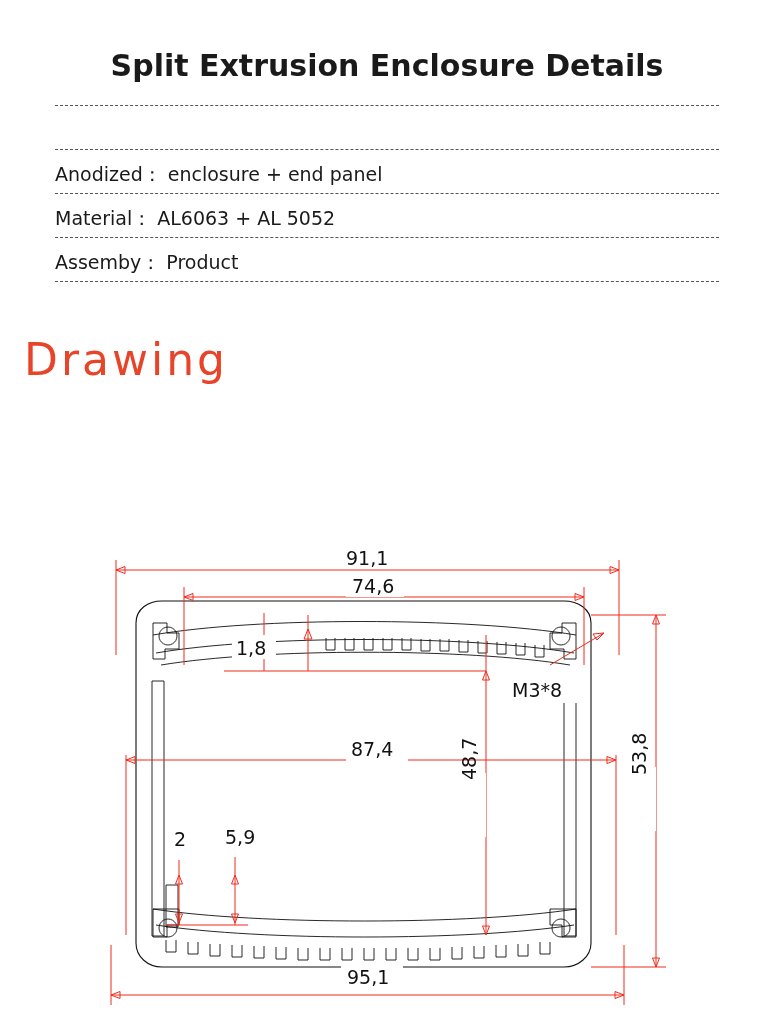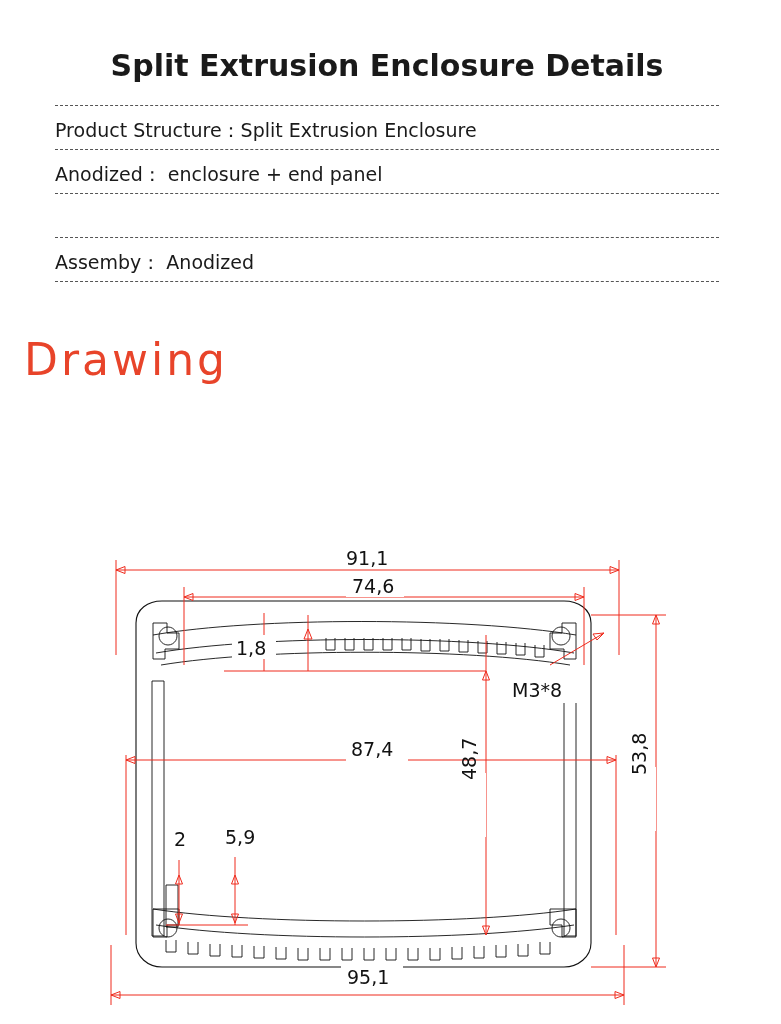--- a/index.html
+++ b/index.html
@@ -83,35 +83,35 @@
 <body>
 
 <div class="page">
 
   <div class="title">Split Extrusion Enclosure Details</div>
 
   <div class="spec-block">
     <div class="dash-rule"></div>
 
     <div class="spec-row">
-      <div class="spec-text"><span>Product Structure：</span><span>Split Extrusion Enclosure</span></div>
       <div class="dash-rule"></div>
     </div>
 
     <div class="spec-row">
       <div class="spec-text"><span>Anodized：</span><span> enclosure + end panel</span></div>
       <div class="dash-rule"></div>
     </div>
 
     <div class="spec-row">
-      <div class="dash-rule"></div>
-    </div>
-
-    <div class="spec-row">
-      <div class="spec-text"><span>Assemby：</span><span> Anodized</span></div>
+      <div class="spec-text"><span>Material：</span><span> AL6063 + AL 5052</span></div>
+      <div class="dash-rule"></div>
+    </div>
+
+    <div class="spec-row">
+      <div class="spec-text"><span>Assemby：</span><span> Product</span></div>
       <div class="dash-rule"></div>
     </div>
   </div>
 
   <div class="drawing-heading">Drawing</div>
 
   <div class="drawing-wrap">
     <svg width="781" height="519" viewBox="0 0 781 519">
 
       <g>

